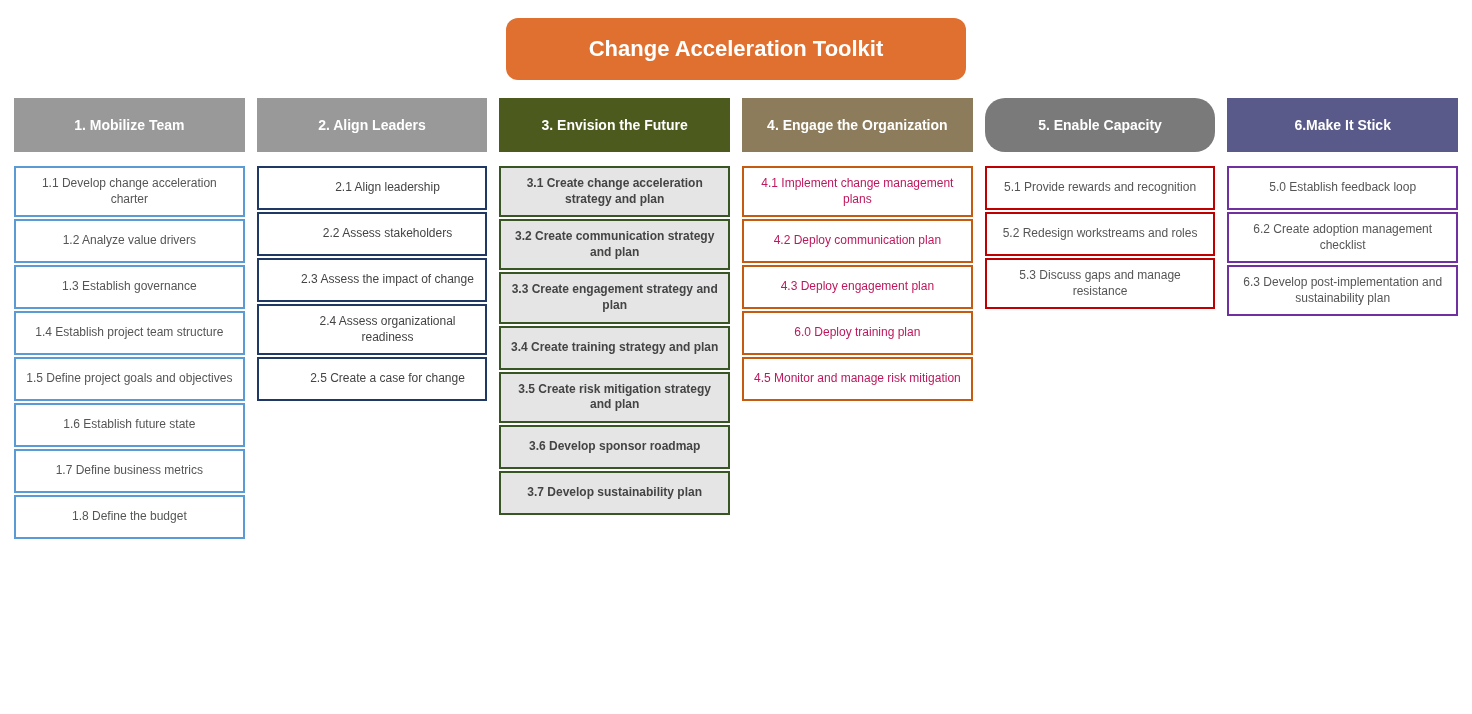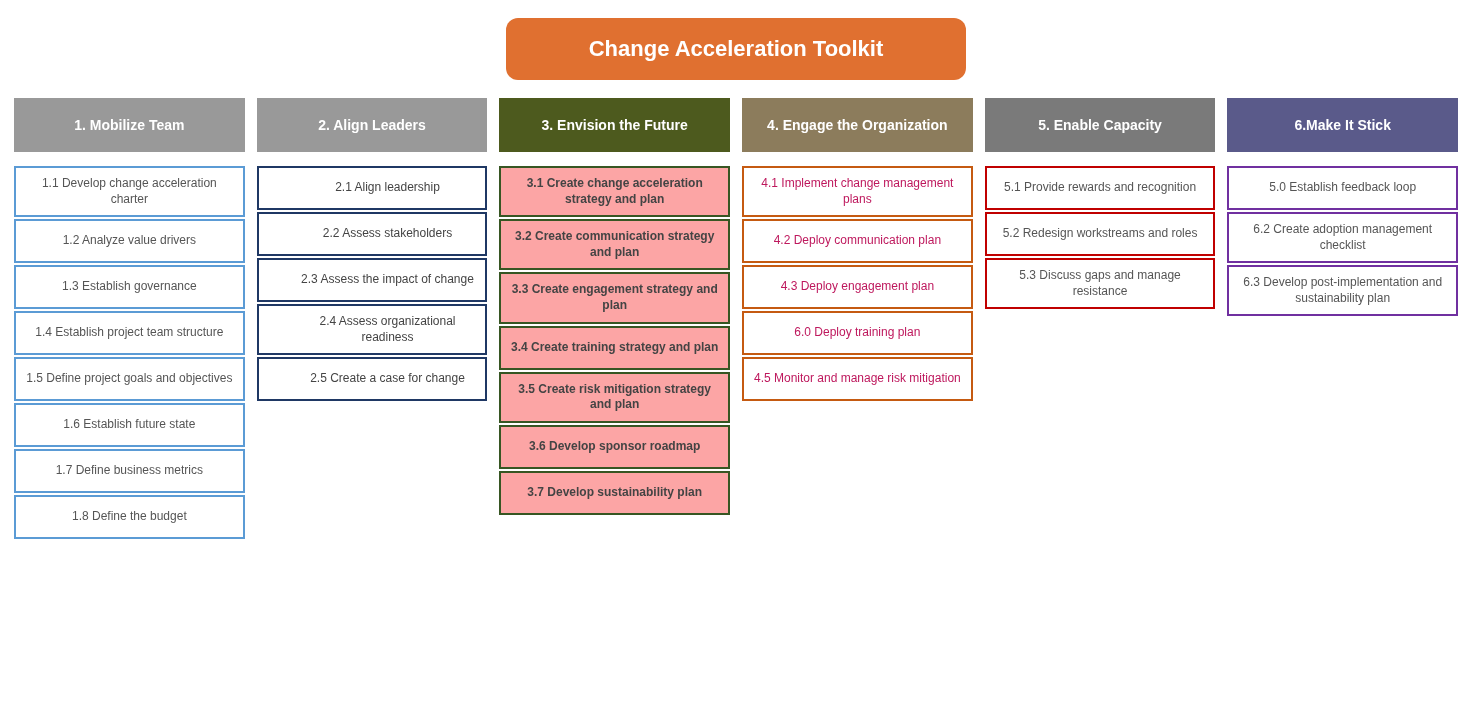--- a/index.html
+++ b/index.html
@@ -49,42 +49,42 @@
       color: #fff;
       min-height: 54px;
       display: flex;
       align-items: center;
       justify-content: center;
     }
 
     .col-header.gray { background: #999; }
     .col-header.dark-olive { background: #4d5a1e; }
     .col-header.brown-gray { background: #8c7c5c; }
-    .col-header.dark-gray { background: #7a7a7a; }
+    .col-header.dark-gray { background: #7a7a7a; border-radius: 20px; }
     .col-header.dark-purple { background: #5a5a8a; }
 
     .card {
       width: 100%;
       border: 2px solid;
       background: #fff;
       text-align: center;
       font-size: 12px;
       color: #555;
       padding: 8px 6px;
       margin-bottom: 2px;
       min-height: 44px;
       display: flex;
       align-items: center;
       justify-content: center;
       line-height: 1.3;
     }
 
     .card.blue { border-color: #5b9bd5; color: #555; }
     .card.dark-blue { border-color: #1f3864; color: #444; font-weight: 500; padding-left: 37px; }
-    .card.dark-green { border-color: #375623; background: #fca5a5; color: #444; font-weight: bold; }
+    .card.dark-green { border-color: #375623; background: #e5e5e5; color: #444; font-weight: bold; }
     .card.brown-orange { border-color: #c55a11; color: #be185d; }
     .card.red { border-color: #c00000; color: #555; font-weight: 500; }
     .card.purple { border-color: #7030a0; color: #555; }
   </style>
 </head>
 <body>
 
 <div class="main-title">Change Acceleration Toolkit</div>
 
 <div class="columns-wrapper">

